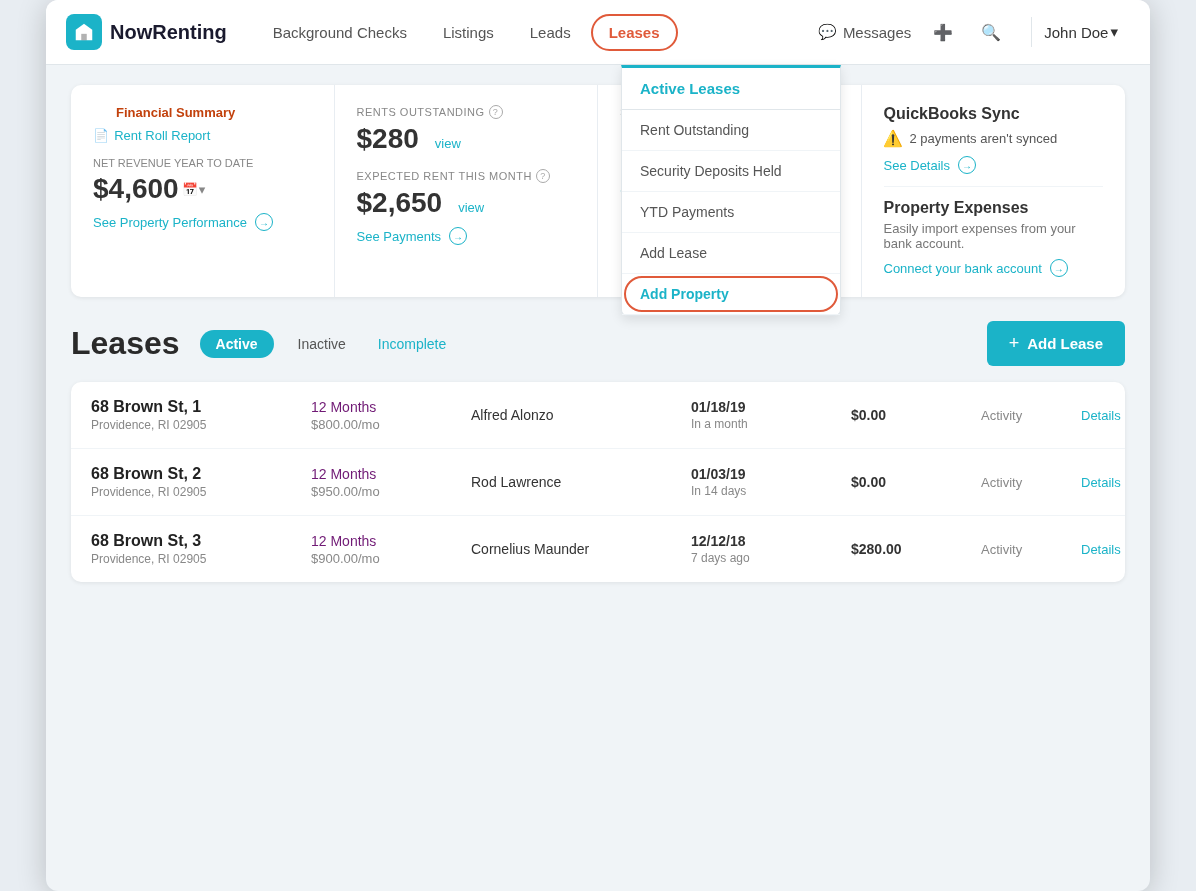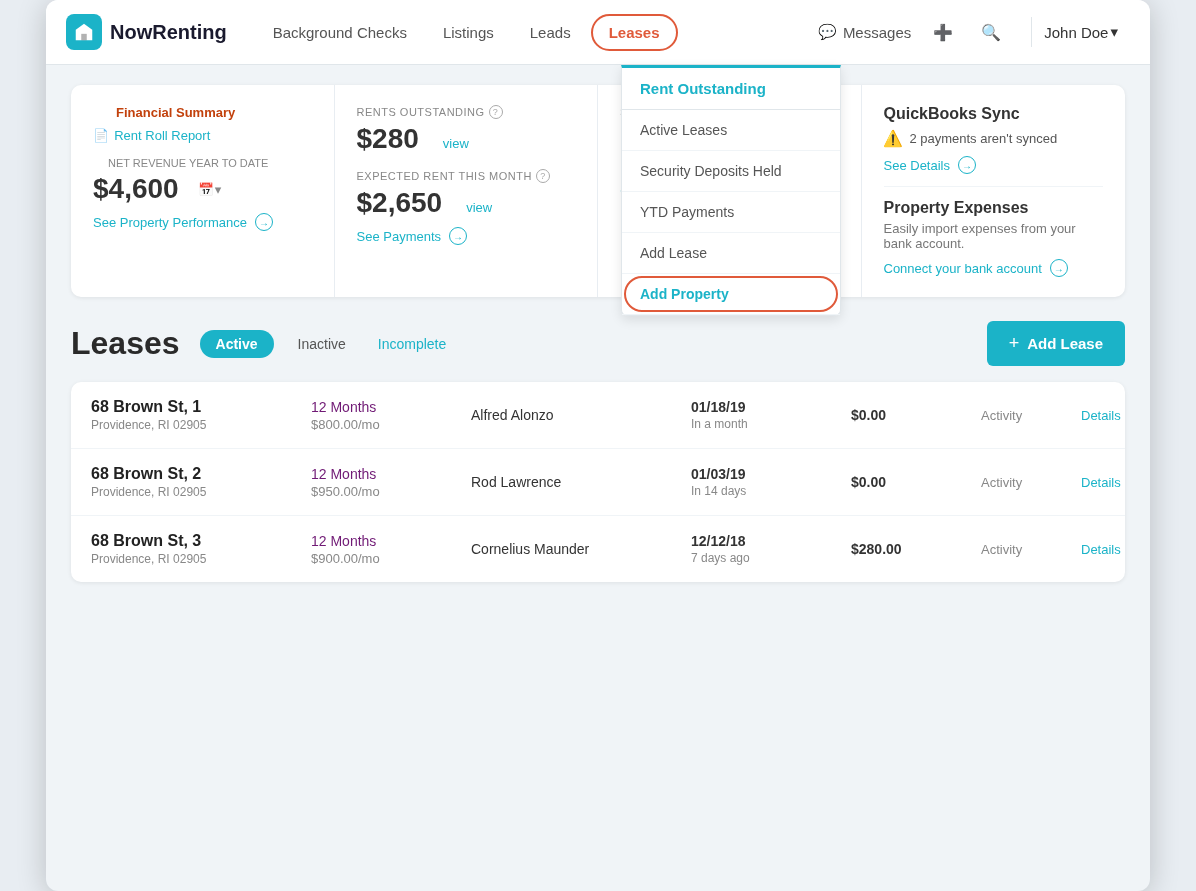--- a/index.html
+++ b/index.html
@@ -31,23 +31,23 @@
     
     .main { padding: 20px 25px; }
 
     
     .summary-row { display: grid; grid-template-columns: 1fr 1fr 1fr 1fr; gap: 0; background: #fff; border-radius: 10px; margin-bottom: 24px; box-shadow: 0 1px 4px rgba(0,0,0,0.08); overflow: hidden; }
     .summary-card { padding: 20px 22px; border-right: 1px solid #e8edf2; }
     .summary-card:last-child { border-right: none; }
     .card-title { font-size: 13px; font-weight: 700; color: #c2410c; margin-bottom: 8px; padding-left: 23px; }
     .card-link { font-size: 13px; color: #1bb3c8; cursor: pointer; display: flex; align-items: center; gap: 5px; }
     .card-value { font-size: 28px; font-weight: 700; color: #333; }
-    .card-value-link { font-size: 13px; color: #1bb3c8; cursor: pointer; margin-left: 16px; }
+    .card-value-link { font-size: 13px; color: #1bb3c8; cursor: pointer; margin-left: 8px; }
     .card-sub { font-size: 11px; text-transform: uppercase; color: #888; letter-spacing: 0.5px; margin-bottom: 4px; display: flex; align-items: center; gap: 4px; }
-    .card-net { font-size: 11px; text-transform: uppercase; color: #888; margin-bottom: 4px; margin-left: 15px; }
+    .card-net { font-size: 11px; text-transform: uppercase; color: #888; margin-bottom: 4px; }
     .see-link { font-size: 13px; color: #1bb3c8; cursor: pointer; display: flex; align-items: center; gap: 4px; margin-top: 8px; }
     .qb-warning { display: flex; align-items: center; gap: 6px; font-size: 13px; color: #555; margin-bottom: 6px; }
     .warning-icon { color: #f5a623; font-size: 16px; }
     .qb-title { font-size: 16px; font-weight: 700; color: #333; margin-bottom: 6px; }
     .prop-exp-title { font-size: 16px; font-weight: 700; color: #333; margin-bottom: 4px; }
     .prop-exp-desc { font-size: 13px; color: #777; margin-bottom: 8px; }
     .arrow-circle { display: inline-flex; align-items: center; justify-content: center; width: 18px; height: 18px; border: 1.5px solid #1bb3c8; border-radius: 50%; color: #1bb3c8; font-size: 10px; margin-left: 4px; }
     .cal-icon { font-size: 13px; color: #888; }
 
     
@@ -110,42 +110,42 @@
       </div>
       <div class="icon-btn">➕</div>
       <div class="icon-btn">🔍</div>
       <div class="user-menu">
         <span>John Doe</span>
         <span>▾</span>
       </div>
     </div>
 
     <div class="dropdown">
+      <div class="dropdown-item">Active Leases</div>
       <div class="dropdown-item">Rent Outstanding</div>
-      <div class="dropdown-item">Active Leases</div>
       <div class="dropdown-item">Security Deposits Held</div>
       <div class="dropdown-item">YTD Payments</div>
       <div class="dropdown-item">Add Lease</div>
       <div class="dropdown-item highlight">Add Property</div>
     </div>
   </div>
 
   <div class="main">
 
     <div class="summary-row">
 
       <div class="summary-card">
         <div class="card-title">Financial Summary</div>
         <div class="card-link">
           <span>📄</span>
           <span>Rent Roll Report</span>
         </div>
         <div style="margin-top:14px;">
           <div class="card-net">NET REVENUE YEAR TO DATE</div>
-          <div style="display:flex;align-items:center;gap:20px;">
+          <div style="display:flex;align-items:center;gap:4px;">
             <span class="card-value">$4,600</span>
             <span class="cal-icon">📅▾</span>
           </div>
         </div>
         <div class="see-link">
           <span>See Property Performance</span>
           <span class="arrow-circle">→</span>
         </div>
       </div>
 

